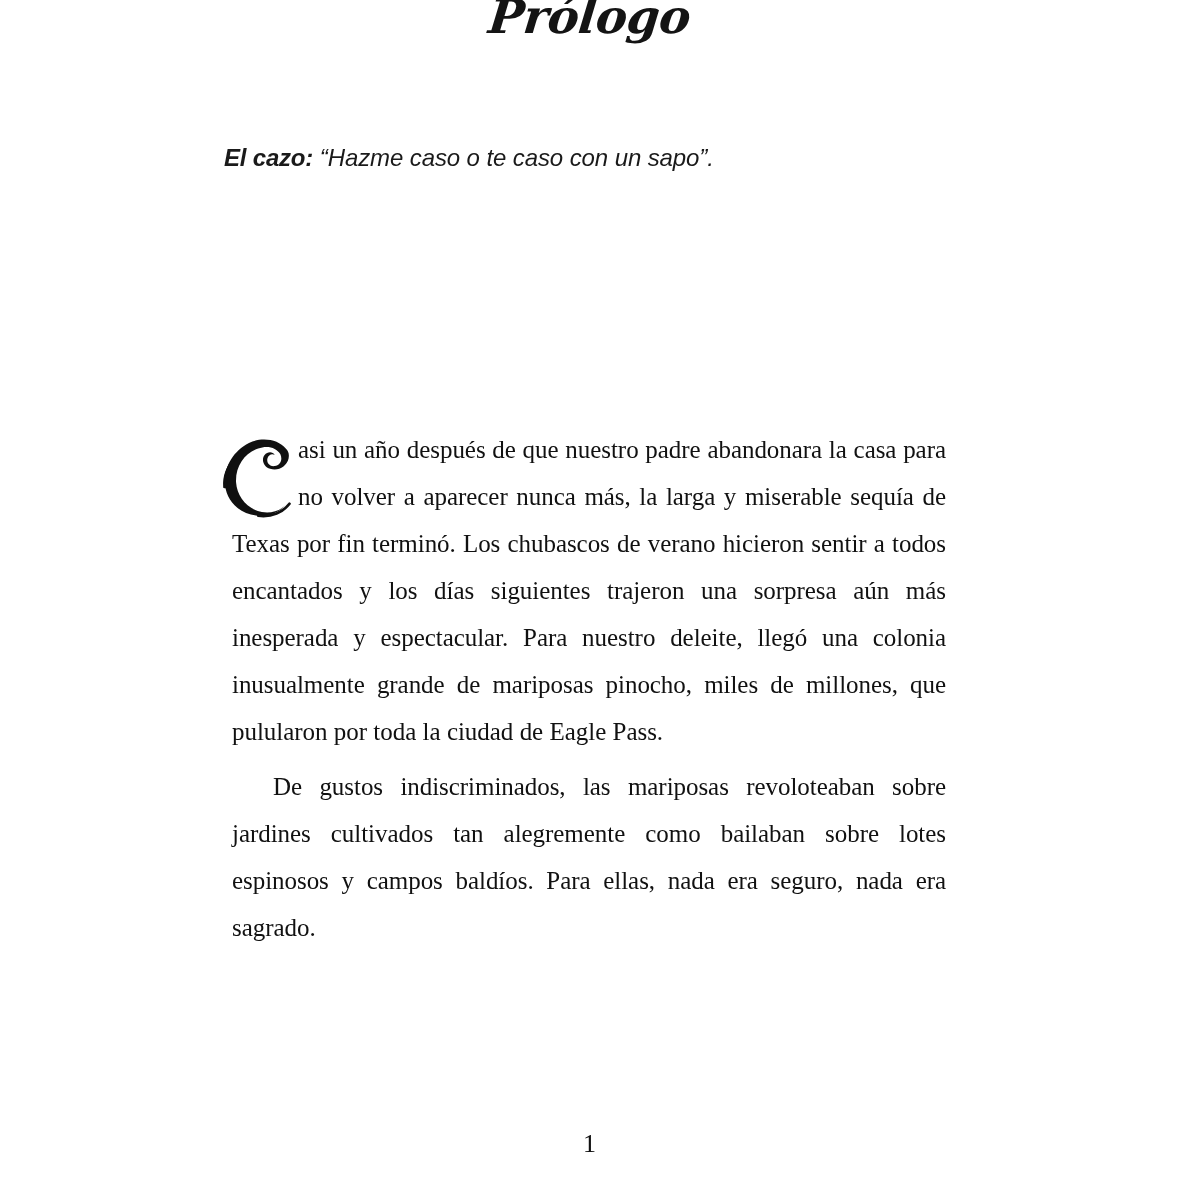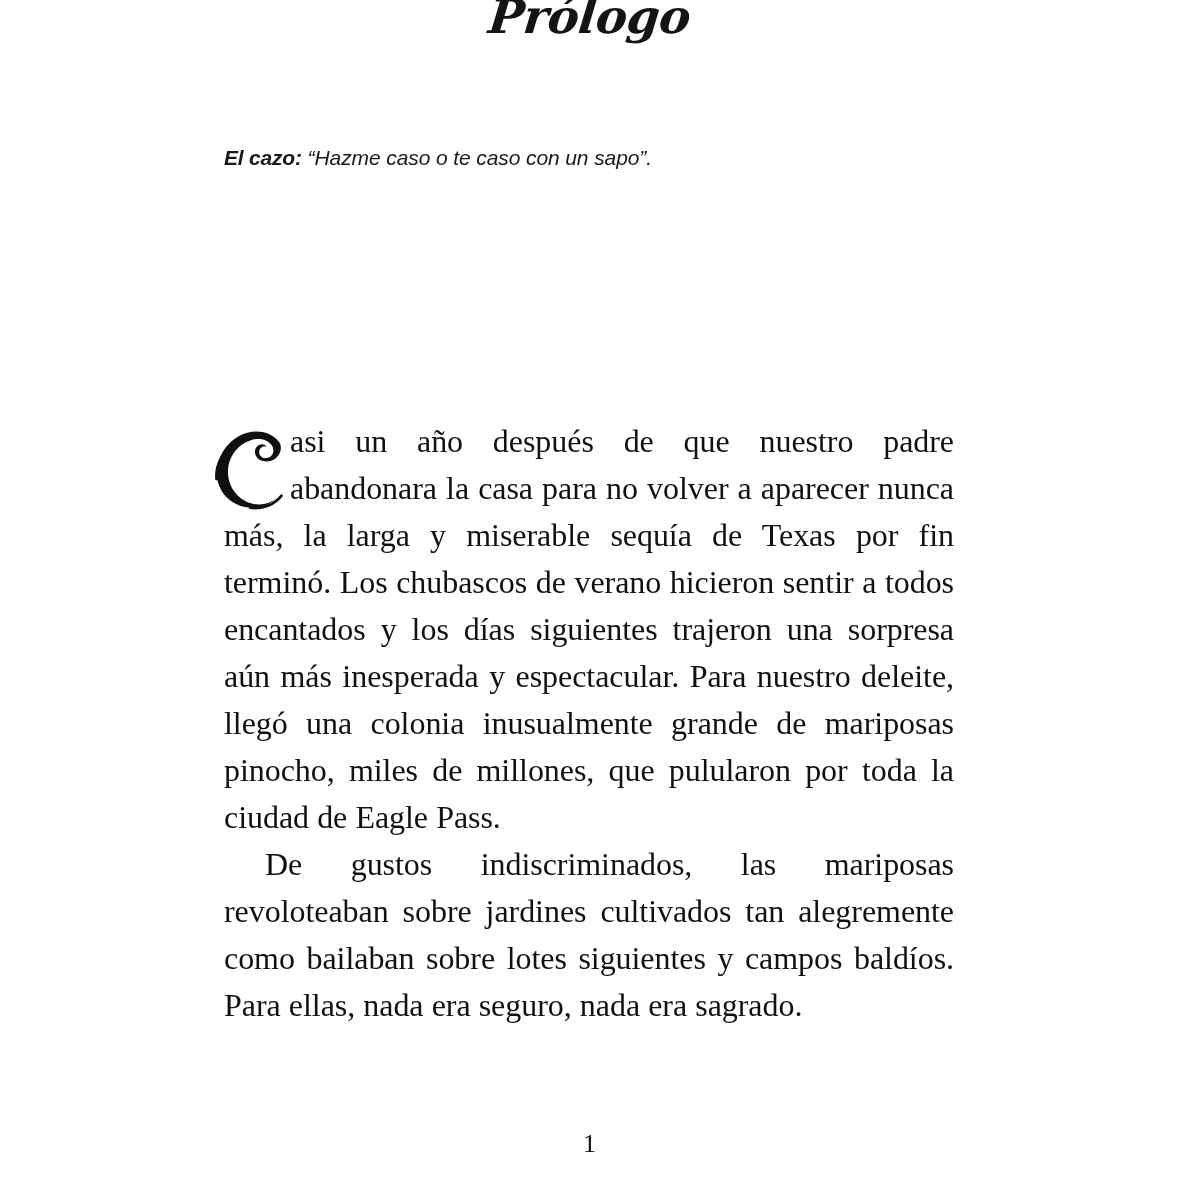--- a/index.html
+++ b/index.html
@@ -42,21 +42,21 @@
     white-space: nowrap;
   }
 
   
   .epigraph {
     position: absolute;
     top: 141px;
     left: 224px;
     width: 740px;
     font-family: "Liberation Sans", "DejaVu Sans", sans-serif;
-    font-size: 21px;
+    font-size: 24px;
     line-height: 34px;
     color: #1a1a1a;
     white-space: nowrap;
   }
   .epigraph .lead {
     font-weight: 700;
     font-style: italic;
     letter-spacing: -0.2px;
   }
   .epigraph .quote {
@@ -67,22 +67,22 @@
 
   
   .body-block {
     position: absolute;
     top: 418px;
     left: 224px;
     width: 730px;
   }
 
   .body-par {
-    margin: 0;
-    font-size: 32px;
+    margin: 8px;
+    font-size: 25px;
     line-height: 47px;
     text-align: justify;
     text-align-last: left;
     color: #111111;
     letter-spacing: -0.05px;
     word-spacing: 0.2px;
   }
   .body-par.indent {
     text-indent: 41px;
   }
@@ -148,21 +148,21 @@
           <path d="M30 22 C18 32, 12 46, 13 59" stroke="#101010" stroke-width="3.4" fill="none" stroke-linecap="round"></path>
           <path d="M27 24 C16 34, 11 47, 12 60" stroke="#101010" stroke-width="2.6" fill="none" stroke-linecap="round"></path>
           <path d="M24 27 C14 37, 10 48, 11 60" stroke="#101010" stroke-width="2.0" fill="none" stroke-linecap="round"></path>
           <path d="M48 91 C63 93, 75 87, 82 78" stroke="#101010" stroke-width="3" fill="none" stroke-linecap="round"></path>
         </svg>
       </span>
       <span>asi un año después de que nuestro padre abandonara la casa para no volver a aparecer nunca más, la larga y miserable sequía de Texas por fin terminó. Los chubascos de verano hicieron sentir a todos encantados y los días siguientes trajeron una sorpresa aún más inesperada y espectacular. Para nuestro deleite, llegó una colonia inusualmente grande de mariposas pinocho, miles de millones, que pulularon por toda la ciudad de Eagle Pass.</span>
     </p>
 
     <p class="body-par indent">
-      <span>De gustos indiscriminados, las mariposas revoloteaban sobre jardines cultivados tan alegremente como bailaban sobre lotes siguientes y campos baldíos. Para ellas, nada era seguro, nada era sagrado.</span>
+      <span>De gustos indiscriminados, las mariposas revoloteaban sobre jardines cultivados tan alegremente como bailaban sobre lotes espinosos y campos baldíos. Para ellas, nada era seguro, nada era sagrado.</span>
     </p>
 
 
   </div>
 
   <div class="folio">1</div>
 
 </div>
 
 </body></html>

